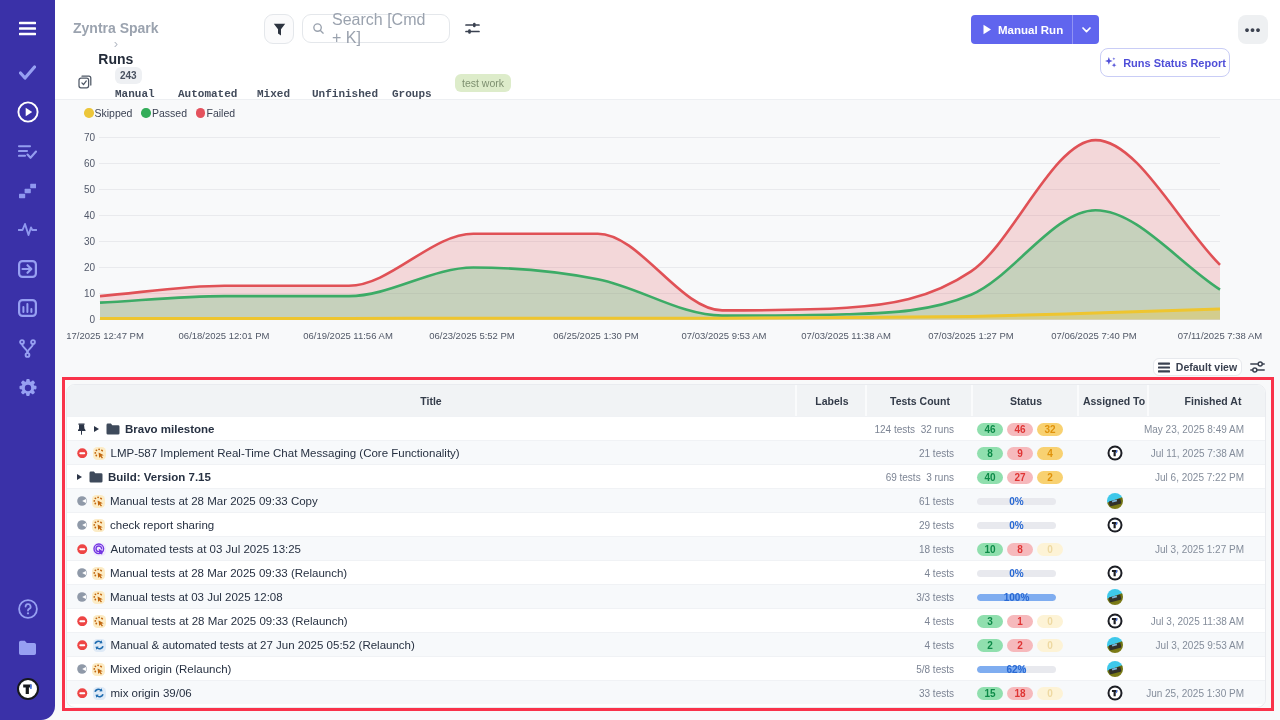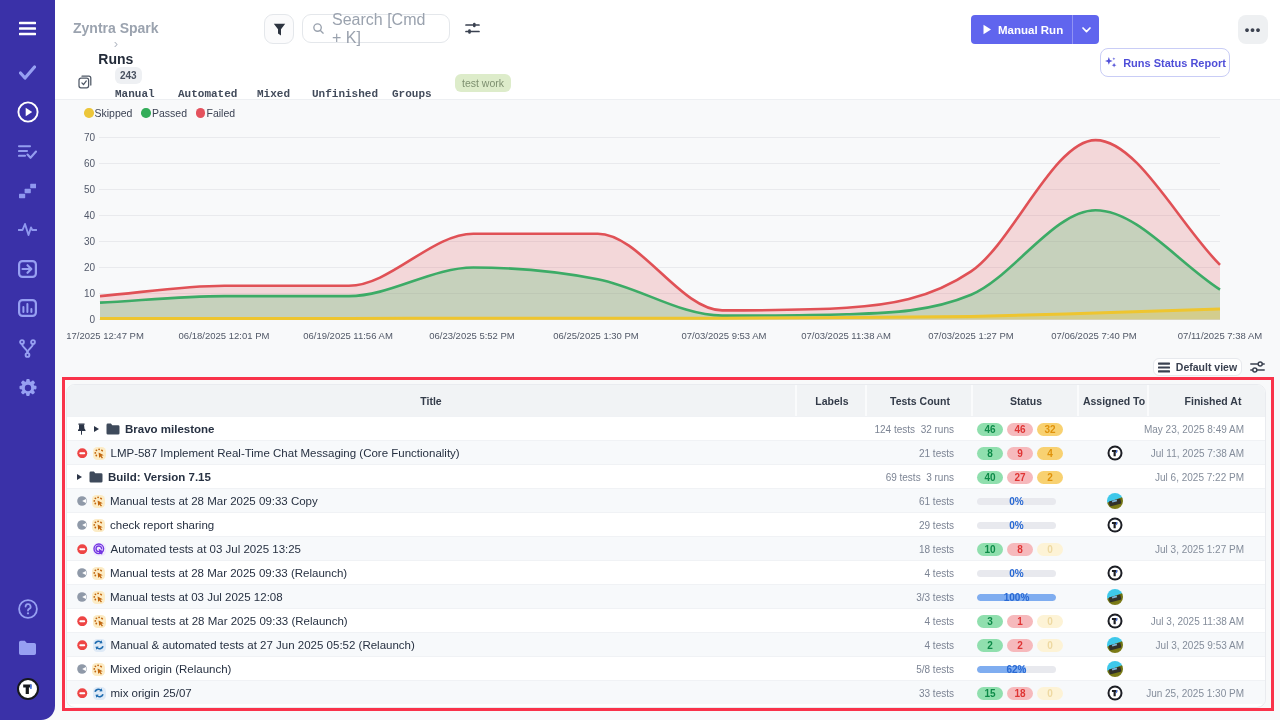--- a/index.html
+++ b/index.html
@@ -656,21 +656,21 @@
             </svg>
           </span>
           <span class="ic-mixed">
             <svg width="12" height="12" viewBox="0 0 12 12">
               <g fill="#1f6cb0">
                 <path d="M1.2 4.6 a4.4 4.4 0 0 1 6.6-2.4 l0.8-1 0.9 3 -3.1 0.3 0.8-1 a2.9 2.9 0 0 0-4.3 1.6 Z"></path>
                 <path d="M10.8 7.4 a4.4 4.4 0 0 1-6.6 2.4 l-0.8 1 -0.9-3 3.1-0.3 -0.8 1 a2.9 2.9 0 0 0 4.3-1.6 Z"></path>
               </g>
             </svg>
           </span>
-          <span>mix origin 25/07</span>
+          <span>mix origin 39/06</span>
         </span>
     <span class="tcount">33 tests</span>
     <span class="stat">
           <span class="spill sp-g">15</span>
           <span class="spill sp-r">18</span>
           <span class="spill sp-y0">0</span>
         </span>
     <span class="avatar"><svg width="16" height="16" viewBox="0 0 22 22">
             <circle cx="11" cy="11" r="10.3" fill="#1c1e24"></circle>
             <circle cx="11" cy="11" r="7.6" fill="#ffffff"></circle>

